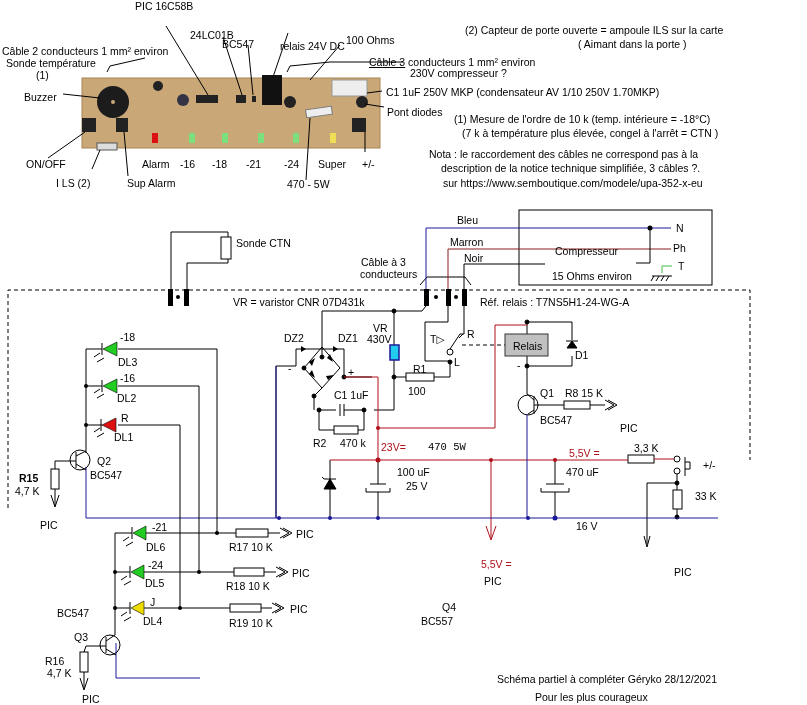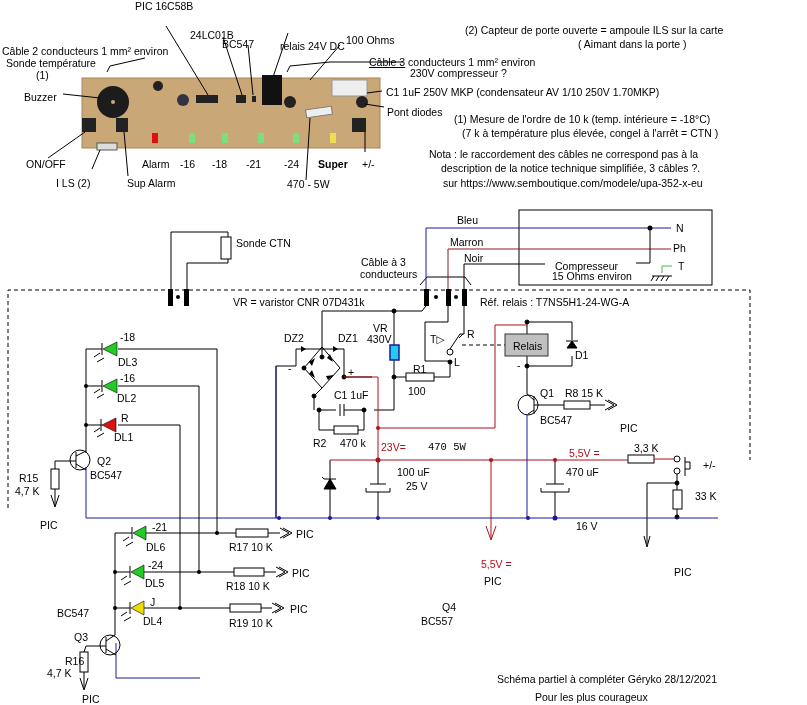--- a/index.html
+++ b/index.html
@@ -275,42 +275,42 @@
 <div class="t" style="left:387px;top:106px;">Pont diodes</div>
 <div class="t" style="left:24px;top:91px;">Buzzer</div>
 <div class="t" style="left:26px;top:158px;">ON/OFF</div>
 <div class="t" style="left:56px;top:177px;">I LS (2)</div>
 <div class="t" style="left:127px;top:177px;">Sup Alarm</div>
 <div class="t" style="left:142px;top:158px;">Alarm</div>
 <div class="t" style="left:180px;top:158px;">-16</div>
 <div class="t" style="left:212px;top:158px;">-18</div>
 <div class="t" style="left:246px;top:158px;">-21</div>
 <div class="t" style="left:284px;top:158px;">-24</div>
-<div class="t" style="left:318px;top:158px;font-weight:bold;">Super</div>
+<div class="t" style="left:318px;top:158px;">Super</div>
 <div class="t" style="left:362px;top:158px;">+/-</div>
 <div class="t" style="left:287px;top:178px;">470 - 5W</div>
 
 <div class="t" style="left:465px;top:24px;">(2)  Capteur de porte ouverte = ampoule ILS sur la carte</div>
 <div class="t" style="left:578px;top:38px;">( Aimant dans la porte )</div>
 <div class="t" style="left:454px;top:113px;">(1) Mesure de l'ordre de 10 k  (temp. intérieure =  -18°C)</div>
 <div class="t" style="left:462px;top:127px;">(7 k à température plus élevée, congel à l'arrêt  = CTN )</div>
 <div class="t" style="left:429px;top:148px;">Nota : le raccordement des câbles ne correspond pas à la</div>
 <div class="t" style="left:441px;top:162px;">description de la notice technique simplifiée,   3 câbles ?.</div>
 <div class="t" style="left:443px;top:177px;">sur https://www.semboutique.com/modele/upa-352-x-eu</div>
 
 <div class="t" style="left:236px;top:237px;">Sonde CTN</div>
 <div class="t" style="left:361px;top:256px;">Câble à 3</div>
 <div class="t" style="left:360px;top:268px;">conducteurs</div>
 <div class="t" style="left:433px;top:214px;padding-left:24px;">Bleu</div>
 <div class="t" style="left:450px;top:236px;">Marron</div>
 <div class="t" style="left:464px;top:252px;">Noir</div>
 <div class="t" style="left:676px;top:222px;">N</div>
 <div class="t" style="left:673px;top:242px;">Ph</div>
 <div class="t" style="left:678px;top:260px;">T</div>
-<div class="t" style="left:555px;top:260px;">Compresseur</div>
+<div class="t" style="left:555px;top:245px;">Compresseur</div>
 <div class="t" style="left:552px;top:270px;">15 Ohms environ</div>
 <div class="t" style="left:233px;top:296px;">VR = varistor CNR 07D431k</div>
 <div class="t" style="left:480px;top:296px;">Réf. relais : T7NS5H1-24-WG-A</div>
 <div class="t" style="left:284px;top:332px;">DZ2</div>
 <div class="t" style="left:338px;top:332px;">DZ1</div>
 <div class="t" style="left:373px;top:322px;">VR</div>
 <div class="t" style="left:367px;top:333px;">430V</div>
 <div class="t" style="left:288px;top:362px;">-</div>
 <div class="t" style="left:348px;top:366px;">+</div>
 <div class="t" style="left:334px;top:389px;">C1   1uF</div>
@@ -343,39 +343,39 @@
 <div class="t" style="left:674px;top:566px;">PIC</div>
 
 <div class="t" style="left:120px;top:331px;">-18</div>
 <div class="t" style="left:118px;top:356px;">DL3</div>
 <div class="t" style="left:120px;top:372px;">-16</div>
 <div class="t" style="left:117px;top:392px;">DL2</div>
 <div class="t" style="left:121px;top:412px;">R</div>
 <div class="t" style="left:114px;top:431px;">DL1</div>
 <div class="t" style="left:97px;top:455px;">Q2</div>
 <div class="t" style="left:90px;top:469px;">BC547</div>
-<div class="t" style="left:19px;top:472px;">R15</div>
+<div class="t" style="left:19px;top:472px;font-weight:bold;">R15</div>
 <div class="t" style="left:15px;top:485px;">4,7 K</div>
 <div class="t" style="left:40px;top:519px;">PIC</div>
 
 <div class="t" style="left:152px;top:521px;">-21</div>
 <div class="t" style="left:146px;top:541px;">DL6</div>
 <div class="t" style="left:148px;top:559px;">-24</div>
 <div class="t" style="left:145px;top:577px;">DL5</div>
 <div class="t" style="left:150px;top:596px;">J</div>
 <div class="t" style="left:143px;top:615px;">DL4</div>
 <div class="t" style="left:229px;top:541px;">R17 10 K</div>
 <div class="t" style="left:226px;top:580px;">R18 10 K</div>
 <div class="t" style="left:229px;top:617px;">R19 10 K</div>
 <div class="t" style="left:296px;top:528px;">PIC</div>
 <div class="t" style="left:292px;top:567px;">PIC</div>
 <div class="t" style="left:290px;top:603px;">PIC</div>
 <div class="t" style="left:57px;top:607px;">BC547</div>
 <div class="t" style="left:74px;top:631px;">Q3</div>
-<div class="t" style="left:65px;top:655px;">R16</div>
+<div class="t" style="left:45px;top:655px;">R16</div>
 <div class="t" style="left:47px;top:667px;">4,7 K</div>
 <div class="t" style="left:82px;top:693px;">PIC</div>
 
 <div class="t" style="left:442px;top:601px;">Q4</div>
 <div class="t" style="left:421px;top:615px;">BC557</div>
 
 <div class="t" style="left:497px;top:673px;">Schéma partiel à compléter  Géryko   28/12/2021</div>
 <div class="t" style="left:535px;top:691px;">Pour les plus courageux</div>
 
 </body></html>

